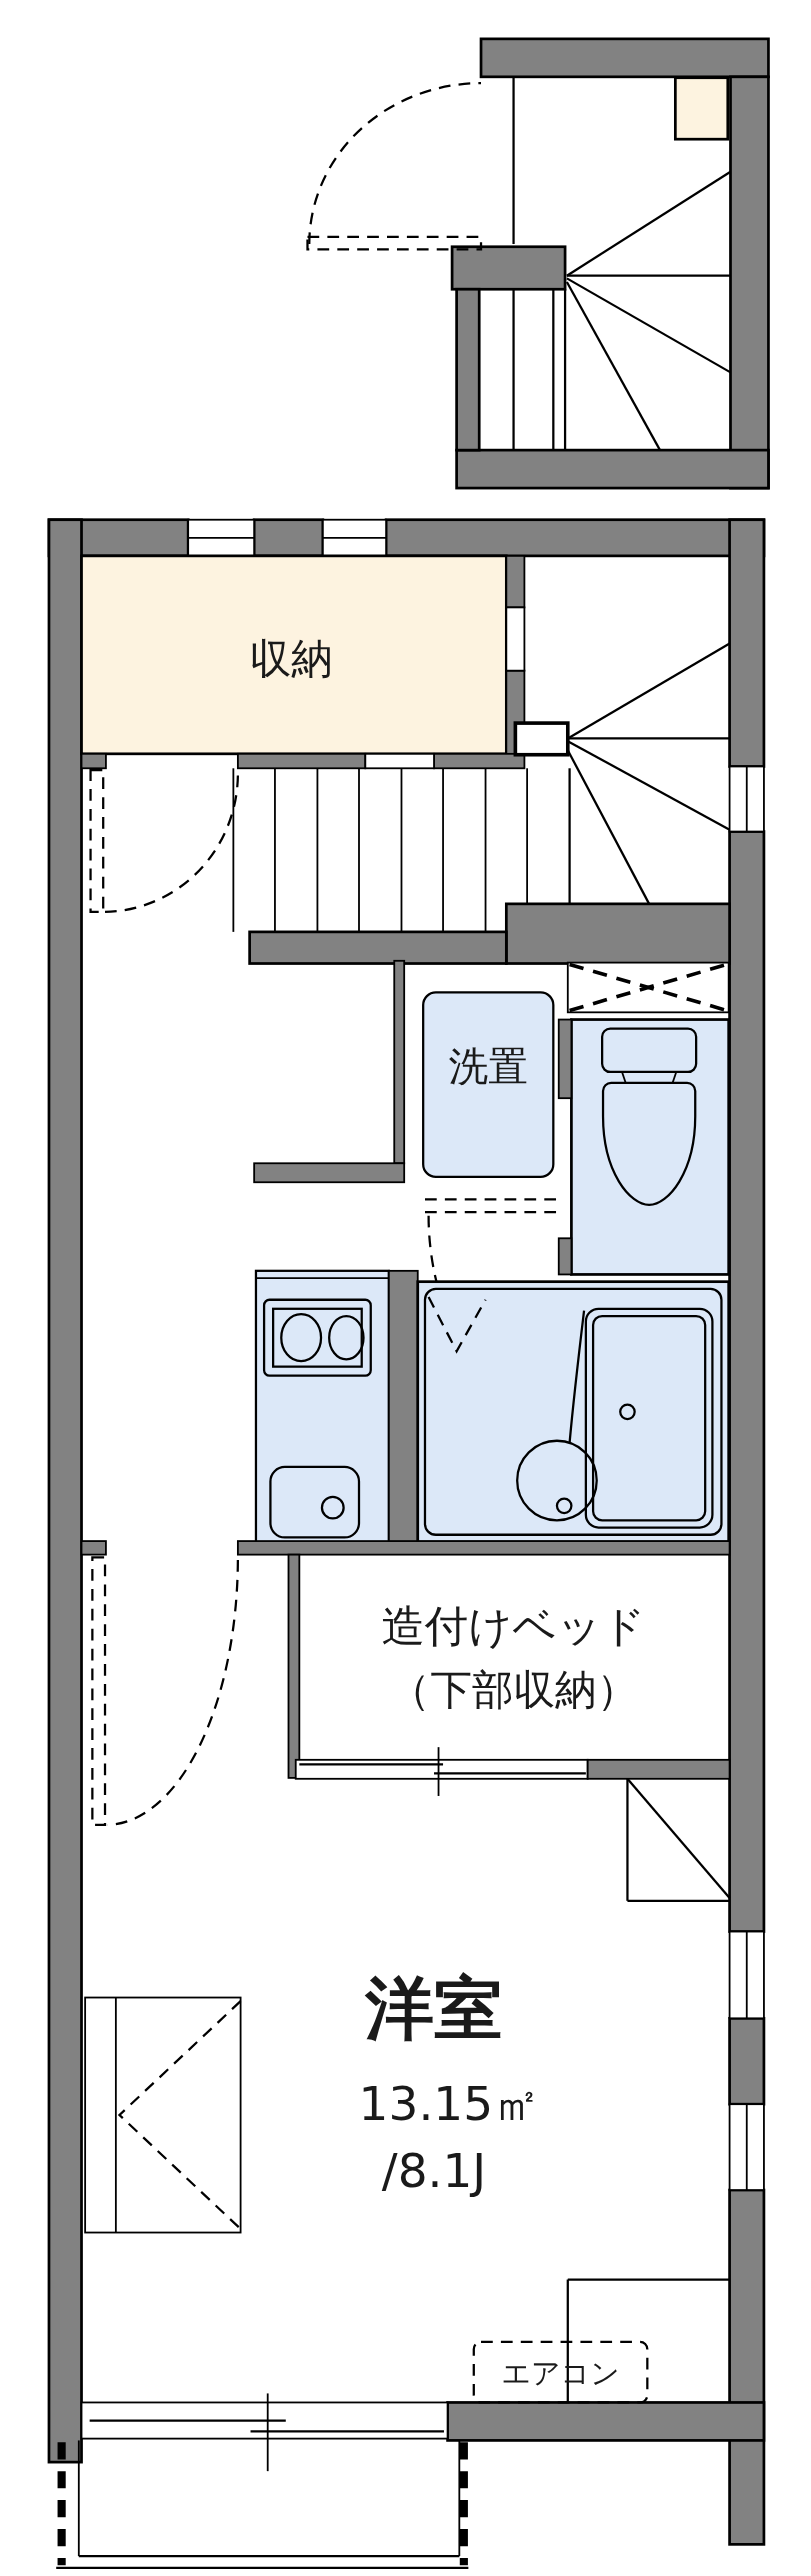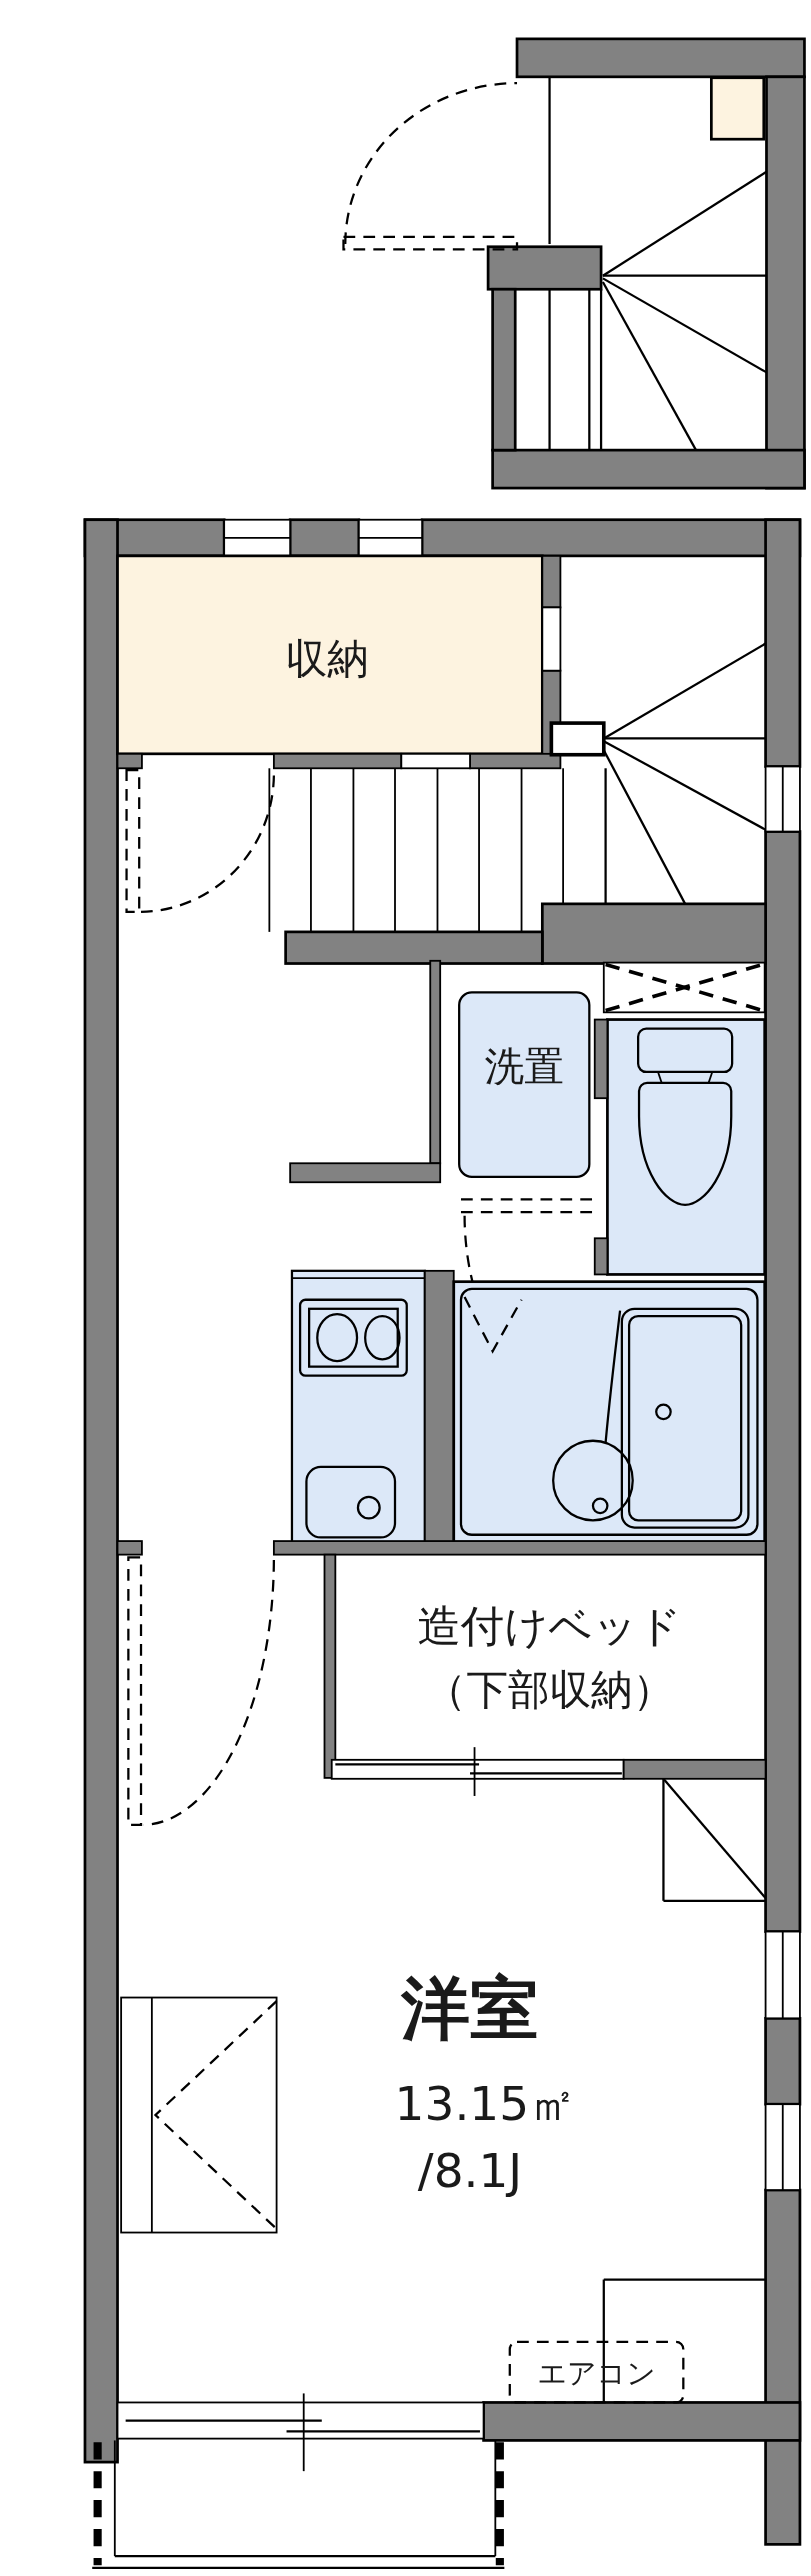--- a/index.html
+++ b/index.html
@@ -1,16 +1,16 @@
 <!DOCTYPE html>
 <html style="font-size:14.5px"><head>
 <meta charset="utf-8">
 <style>
   html,body{margin:0;padding:0;background:#ffffff;}
-  .plan-wrap{width:736px;height:2576px;position:relative;font-family:"DejaVu Sans",sans-serif;margin-left:36px;}
+  .plan-wrap{width:736px;height:2576px;position:relative;font-family:"DejaVu Sans",sans-serif;}
   svg{display:block;}
   .wall{fill:#828282;stroke:#000000;stroke-width:3;}
   .wall-thin{fill:#828282;stroke:#000000;stroke-width:2;}
   .cream{fill:#fdf3e0;stroke:#000000;stroke-width:3;}
   .blue{fill:#dce8f8;stroke:#000000;stroke-width:3;}
   .blue2{fill:#dce8f8;stroke:#000000;stroke-width:2.5;}
   .whitebox{fill:#ffffff;stroke:#000000;stroke-width:2;}
   .whitebox-thick{fill:#ffffff;stroke:#000000;stroke-width:4;}
   .ln{stroke:#000000;stroke-width:2.5;fill:none;}
   .ln-thin{stroke:#000000;stroke-width:2;fill:none;}

